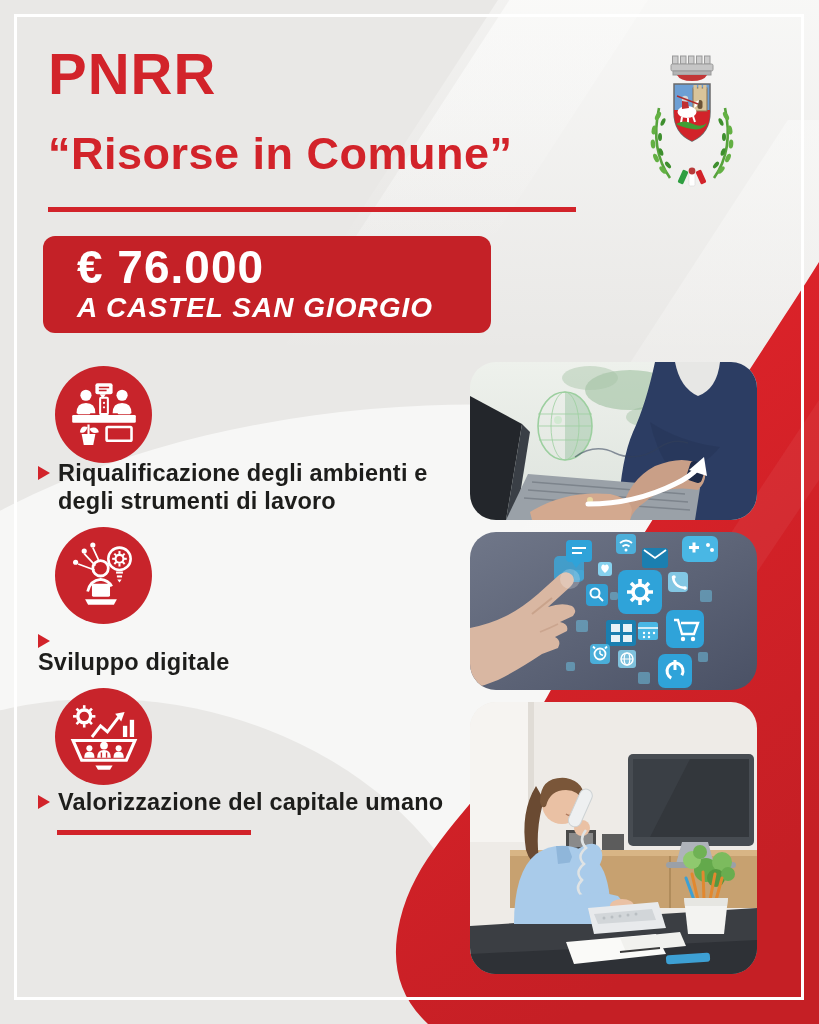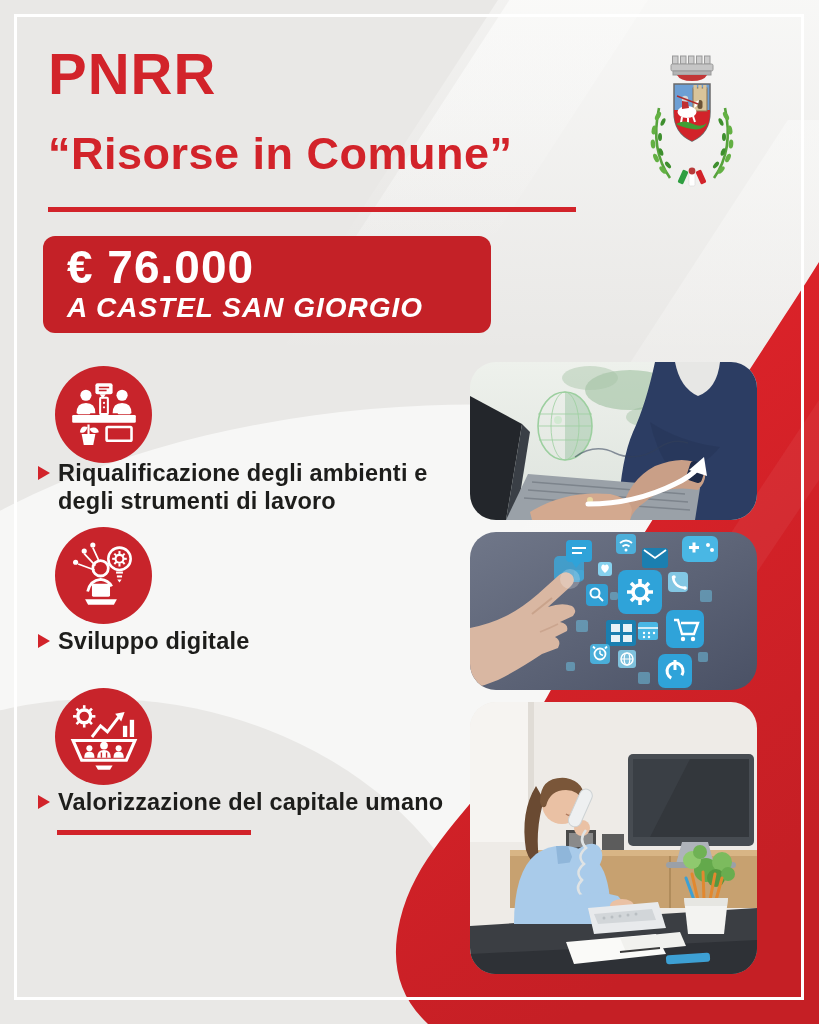--- a/index.html
+++ b/index.html
@@ -29,30 +29,30 @@
 
   
   .title{position:absolute;left:48px;top:45px;z-index:5;color:var(--red);font-weight:700;font-size:58px;letter-spacing:1px;line-height:1.0;}
   .subtitle{position:absolute;left:48px;top:128px;z-index:5;color:var(--red);font-weight:700;font-size:45px;letter-spacing:0.5px;}
   .title-rule{position:absolute;left:48px;top:207px;width:528px;height:5px;background:var(--red);z-index:5;}
 
   .crest-wrap{position:absolute;left:617px;top:44px;width:150px;z-index:5;text-align:center;}
   .crest-caption{margin-top:4px;font-size:10px;font-weight:700;color:#3c3c3b;letter-spacing:.4px;line-height:1.35;}
 
   
-  .banner{position:absolute;left:43px;top:236px;width:448px;height:97px;background:var(--red-dark);border-radius:12px;z-index:5;padding:6px 0 0 24px;color:#fff;}
+  .banner{position:absolute;left:43px;top:236px;width:448px;height:97px;background:var(--red-dark);border-radius:12px;z-index:5;padding:6px 0 0 34px;color:#fff;}
   .banner .amount{font-size:46px;font-weight:700;letter-spacing:1px;line-height:1.1;}
   .banner .location{font-size:28px;font-weight:700;font-style:italic;letter-spacing:1px;line-height:1.1;}
 
   
   .icon-circle{position:absolute;left:55px;width:97px;height:97px;border-radius:50%;background:#c8242b;z-index:5;display:flex;align-items:center;justify-content:center;}
   .icon-circle svg{width:86px;height:86px;}
   .ic1{top:366px;} .ic2{top:527px;} .ic3{top:688px;}
   .bullet{position:absolute;left:38px;z-index:5;display:flex;align-items:flex-start;}
-  .b1{top:459px;} .b2{top:627px;} .b3{top:788px;}
+  .b1{top:459px;} .b2{top:627px;flex-direction:column;} .b3{top:788px;}
   .bullet .tri{width:0;height:0;border-left:12px solid var(--red);border-top:7px solid transparent;border-bottom:7px solid transparent;margin:7px 8px 0 0;}
   .bullet .btxt{font-size:23.5px;font-weight:700;color:var(--text-black);line-height:1.2;letter-spacing:.2px;}
   .section-underline{position:absolute;left:57px;top:830px;width:194px;height:4.5px;background:var(--red);z-index:5;}
 
   
   .sigs{position:absolute;left:57px;top:851px;z-index:5;color:#1e1e1e;}
   .sig-role{font-size:20.5px;font-weight:400;letter-spacing:.2px;line-height:1.3;}
   .sig-name{font-size:22.5px;font-weight:700;font-style:italic;letter-spacing:.8px;line-height:1.3;margin-bottom:9px;}
 
   

